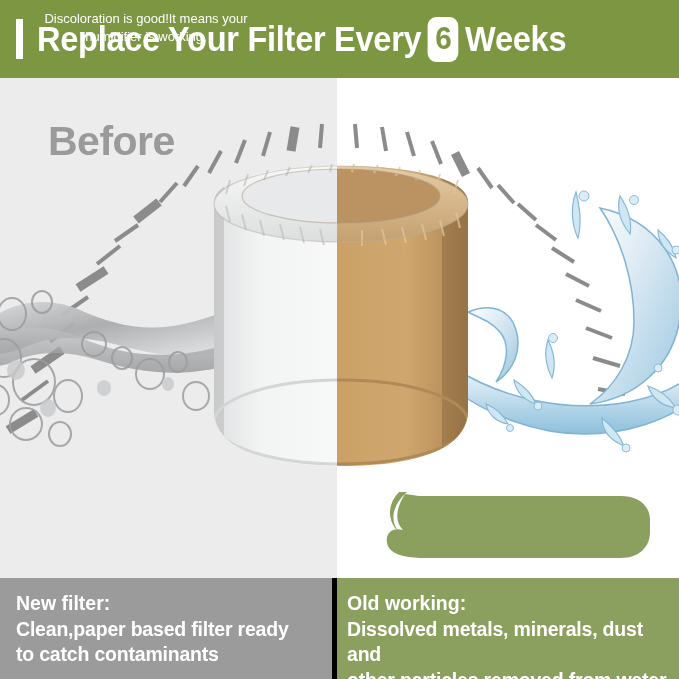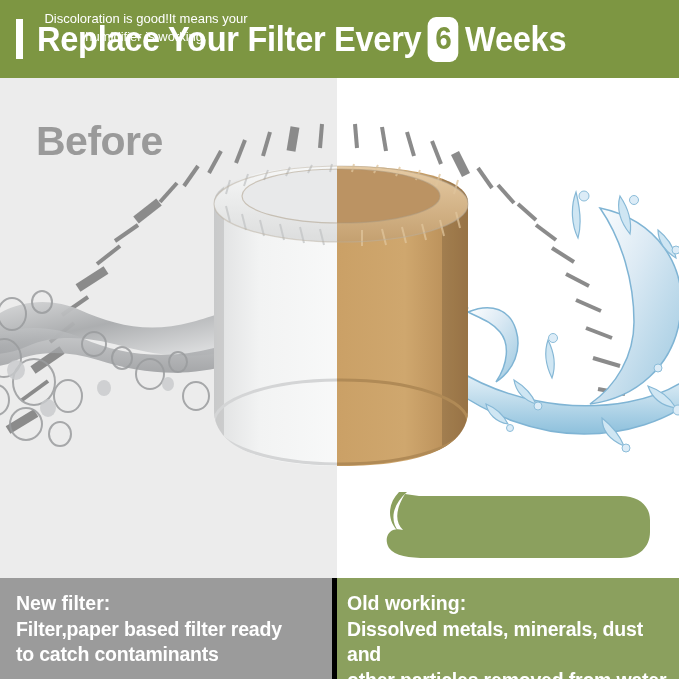--- a/index.html
+++ b/index.html
@@ -33,21 +33,21 @@
   .panel-left {
     position:absolute; left:0; top:78px; width:337px; height:500px;
     background:#ececec;
   }
   .panel-right {
     position:absolute; left:337px; top:78px; width:342px; height:500px;
     background:#ffffff;
   }
 
   .label-before {
-    position:absolute; left:36px; top:118px; font-size:41px; font-weight:bold;
+    position:absolute; left:48px; top:118px; font-size:41px; font-weight:bold;
     color:#9a9a9a; letter-spacing:-0.5px; z-index:6;
   }
   .label-after {
     position:absolute; left:545px; top:117px; font-size:41px; font-weight:bold;
     color:#8fa86a; letter-spacing:-0.5px; z-index:6;
   }
 
   
   .dial { position:absolute; left:0; top:78px; width:679px; height:500px; z-index:3; }
 
@@ -329,21 +329,21 @@
     <path d="M24,2 C14,18 14,30 22,38 C8,34 2,46 8,56 C14,64 28,66 46,66
              L240,66 C258,66 269,55 269,40 L269,28 C269,14 258,4 240,4 L38,4 Z" fill="#8ba05e"></path>
     <path d="M26,0 C12,12 8,28 18,40 C6,30 6,12 18,0 Z" fill="#8ba05e"></path>
   </svg>
   <div class="callout-text">Discoloration is good!It means your humidifier is working.</div>
 
   <div class="label-before">Before</div>
 
   <div class="cap cap-left">
     <div class="cap-title">New filter:</div>
-    <div class="cap-body">Filter,paper based filter ready
+    <div class="cap-body">Clean,paper based filter ready
 to catch contaminants</div>
   </div>
   <div class="cap cap-right">
     <div class="cap-title">Old working:</div>
     <div class="cap-body">Dissolved metals, minerals, dust and
  other particles removed from water</div>
   </div>
 
 </div>
 

